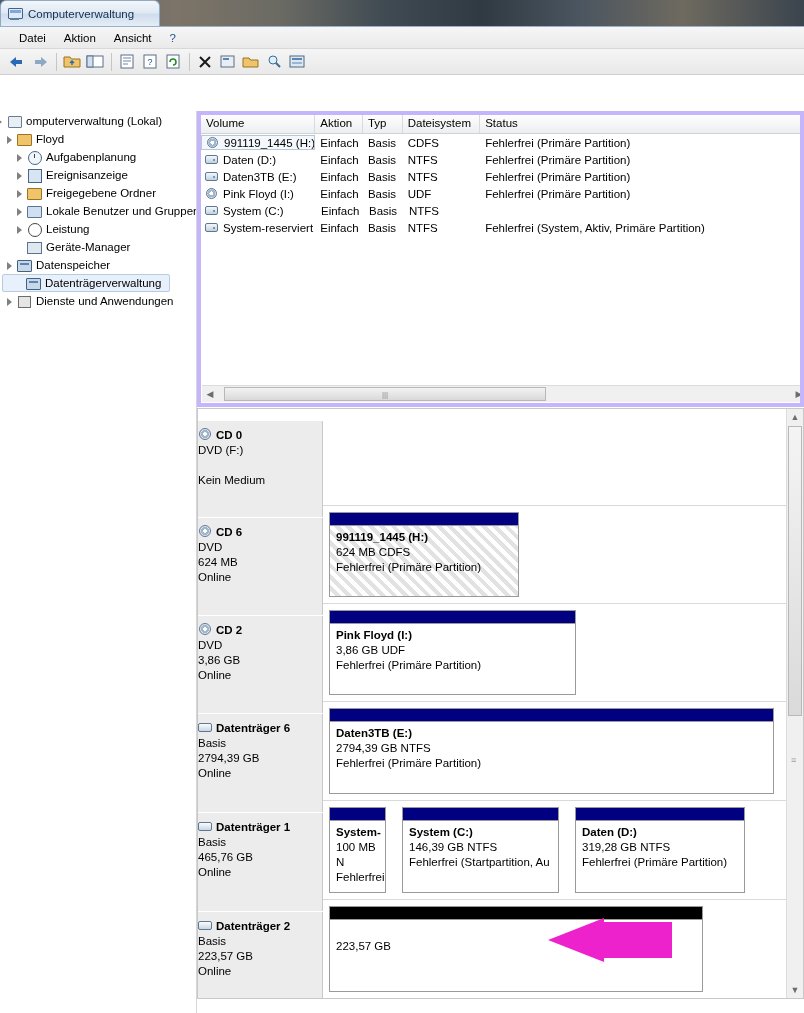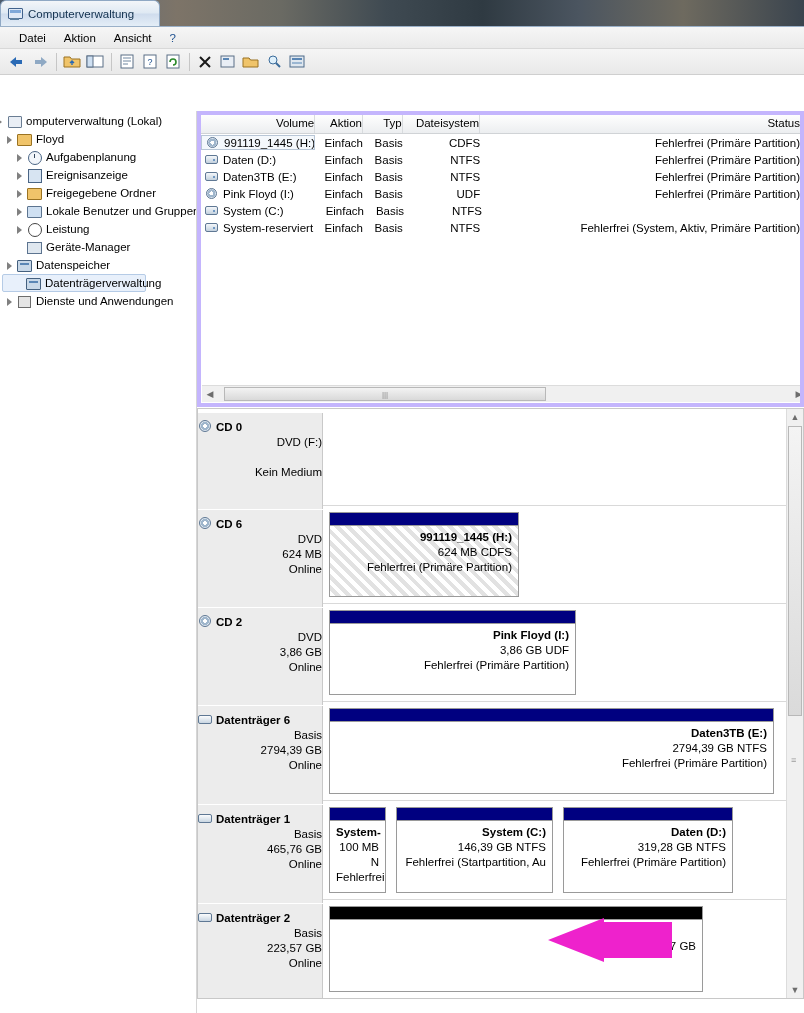--- a/index.html
+++ b/index.html
@@ -14,21 +14,20 @@
     font-size: 11px;
     color: #000;
     overflow: hidden;
     position: relative;
   }
   #app {
     position: absolute;
     left: 0; top: 0;
     width: 804px; height: 1013px;
     overflow: hidden;
-    text-align: right;
   }
 
   
   .desktop-backdrop {
     position: absolute;
     left: 0; top: 0; width: 804px; height: 30px;
     background: linear-gradient(to right,#4c5a6b 0%, #5f6b78 10%, #7d7468 22%, #6a6a63 35%, #3f4a52 48%, #2f3a42 60%, #4b5560 72%, #6e6a5f 85%, #3a444e 100%);
   }
 
   
@@ -409,21 +408,21 @@
     width: 590px;
     height: 589px;
   }
   .diskrow {
     position: relative;
     border-bottom: 1px solid #d9d9d9;
     box-sizing: border-box;
   }
   .dr-left {
     position: absolute;
-    left: 0; top: 4px;
+    left: 0; top: 12px;
     width: 125px;
     height: 100%;
     background: #ececec;
     border-right: 1px solid #c9c9c9;
     box-sizing: border-box;
     padding: 7px 0 0 0;
     font-size: 11.5px;
   }
   .dr-left .dname {
     font-weight: bold;
@@ -698,21 +697,21 @@
             </div>
             <div class="tnode ind1">
               <span class="exp">
                   <span class="tri"></span>
                 </span>
               <span class="ico">
                   <span class="ic-disk"></span>
                 </span>
               <span>Datenspeicher</span>
             </div>
-            <div class="tnode ind2 sel" style="margin-left:10px;width:144px">
+            <div class="tnode ind2 sel" style="margin-left:10px;width:168px">
               <span class="ico">
                   <span class="ic-disk"></span>
                 </span>
               <span>Datenträgerverwaltung</span>
             </div>
             <div class="tnode ind1">
               <span class="exp">
                   <span class="tri"></span>
                 </span>
               <span class="ico">
@@ -912,21 +911,21 @@
                   <div class="dname">
                     <span class="dicon">
                         <span class="hdglyph"></span>
                       </span>
                     <span>Datenträger 1</span>
                   </div>
                   <div class="dline">Basis</div>
                   <div class="dline">465,76 GB</div>
                   <div class="dline">Online</div>
                 </div>
-                <div class="dr-right" style="display:flex;gap:10px">
+                <div class="dr-right" style="display:flex;gap:16px">
                   <div class="part" style="width:57px">
                     <div class="cap"></div>
                     <div class="ptext">
                       <div class="pname">System-</div>
                       <div>100 MB N</div>
                       <div>Fehlerfrei</div>
                     </div>
                   </div>
                   <div class="part" style="width:157px">
                     <div class="cap"></div>

